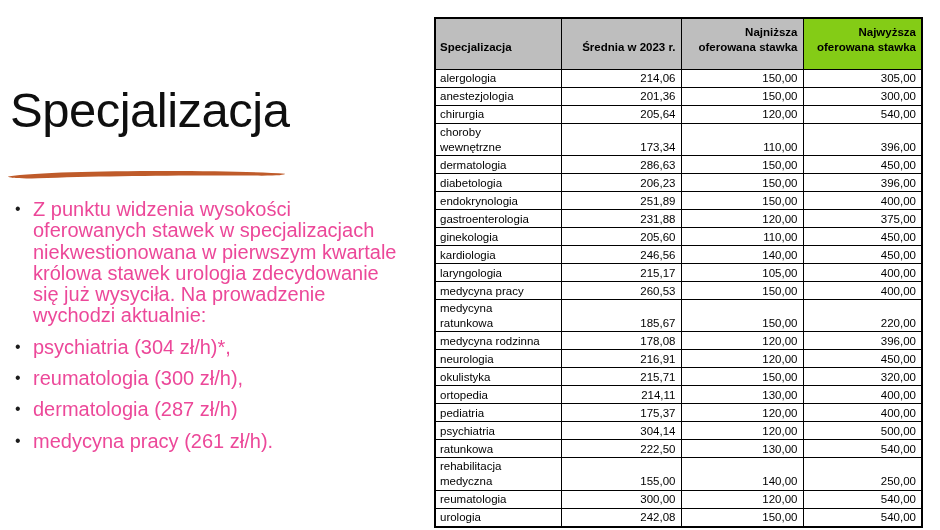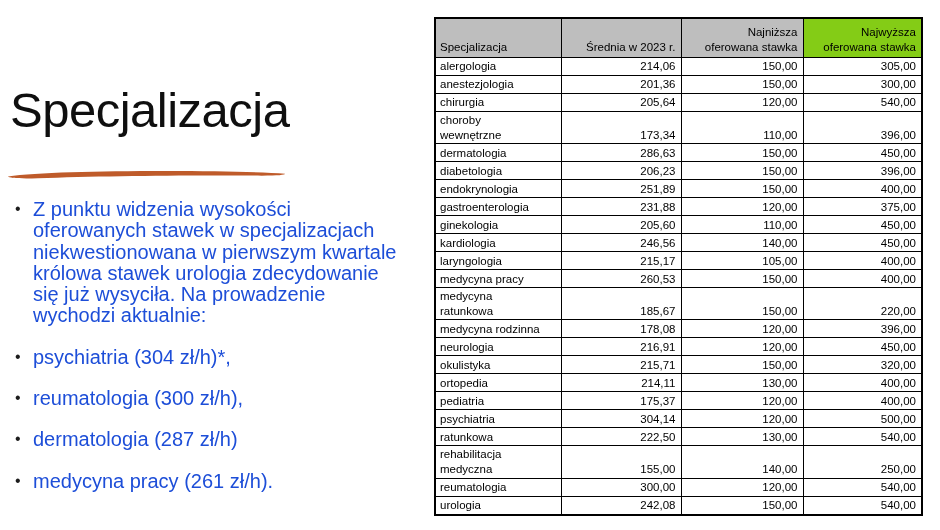--- a/index.html
+++ b/index.html
@@ -9,34 +9,34 @@
   }
   .page-title{
     position:absolute;left:10px;top:84px;
     font-size:49px;font-weight:500;letter-spacing:-0.5px;color:#0f0f0f;
     line-height:1.1;white-space:nowrap;
   }
   .accent-underline{position:absolute;left:6px;top:168px;width:282px;height:14px;}
   .bullets{position:absolute;left:12px;top:199px;width:424px;}
   .bullet{
     position:relative;padding-left:21px;font-size:20px;line-height:21.3px;
-    white-space:pre-line;color:#1d4ed8;
+    white-space:pre-line;color:#ec4899;
   }
   .bullet::before{
     content:"\2022";position:absolute;left:3px;top:-1px;font-size:16px;color:#1c1c1c;
   }
-  .bullet.sub{margin-top:20px;}
+  .bullet.sub{margin-top:10px;}
   table.rates{
     position:absolute;left:434px;top:17px;width:487px;
     border-collapse:collapse;table-layout:fixed;
     font-size:11.5px;color:#000;border:2px solid #000;
   }
   .rates th,.rates td{border:1px solid #000;vertical-align:bottom;overflow:hidden;}
   .rates thead th{
-    font-weight:400;height:34px;padding:2px 5px 2px 4px;
+    font-weight:700;height:34px;padding:2px 5px 14px 4px;
     white-space:pre-line;text-align:right;border-bottom:1.5px solid #000;
     line-height:15px;
   }
   .rates thead th.first{text-align:left;}
   .rates td{height:15px;padding:1px 5px 1px 4px;line-height:14.6px;}
   .rates td.name{text-align:left;white-space:pre-line;}
   .rates td.num{text-align:right;}
 </style>
 </head>
 <body>

